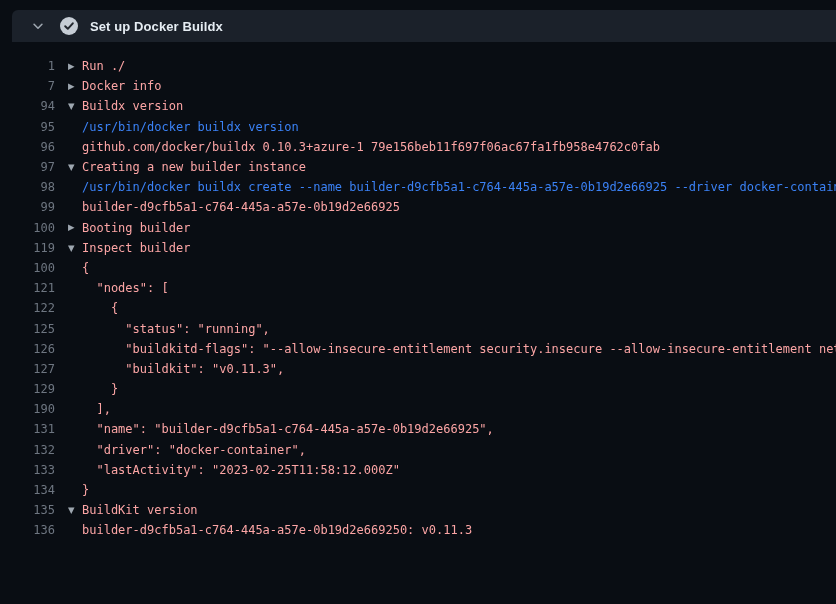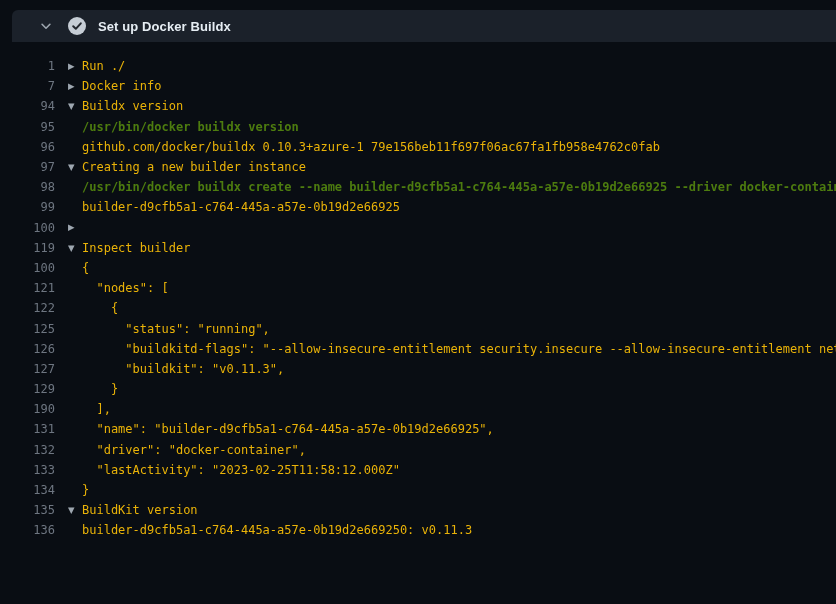--- a/index.html
+++ b/index.html
@@ -10,21 +10,21 @@
     font-family: "Liberation Sans", sans-serif;
   }
   .step-header {
     position: absolute;
     left: 12px; top: 10px; right: 0;
     height: 32px;
     background: #1b212a;
     border-radius: 6px 0 0 0;
     display: flex;
     align-items: center;
-    padding-left: 22px;
+    padding-left: 14px;
     cursor: pointer;
   }
   .chev-btn {
     width: 24px; height: 24px;
     display: flex; align-items: center; justify-content: center;
     background: transparent; border: none; cursor: pointer;
   }
   .status-icon {
     width: 20px; height: 20px;
     margin-left: 9px;
@@ -61,26 +61,26 @@
   .arrow {
     width: 14px;
     flex: 0 0 14px;
     margin-left: 13px;
     font-family: "DejaVu Sans", sans-serif;
     font-size: 8.5px;
     color: #9ea7b0;
     line-height: 1;
   }
   .log-text {
-    color: #eab308;
+    color: #fca5a5;
     white-space: pre;
     overflow: hidden;
     flex: 1 1 auto;
   }
-  .log-line.command .log-text { color: #4d7c0f; font-weight: bold; }
+  .log-line.command .log-text { color: #3b82f6; }
   .log-line.group_collapsed, .log-line.group_expanded { cursor: pointer; }
 </style>
 </head>
 <body>
 
 <div class="step-header">
   <button class="chev-btn">
     <span style="display:flex">
       <svg width="14" height="14" viewBox="0 0 16 16">
         <path d="M3.5 6 L8 10.5 L12.5 6" fill="none" stroke="#9ea7b0" stroke-width="1.8" stroke-linecap="round" stroke-linejoin="round"></path>
@@ -133,20 +133,21 @@
     <span class="log-text">/usr/bin/docker buildx create --name builder-d9cfb5a1-c764-445a-a57e-0b19d2e66925 --driver docker-container</span>
   </div>
     <div class="log-line text">
     <span class="line-num">99</span>
     <span class="arrow"></span>
     <span class="log-text">builder-d9cfb5a1-c764-445a-a57e-0b19d2e66925</span>
   </div>
     <div class="log-line group_collapsed">
     <span class="line-num">100</span>
     <span class="arrow">▶</span>
+    <span class="log-text">Booting builder</span>
   </div>
     <div class="log-line group_expanded">
     <span class="line-num">119</span>
     <span class="arrow">▼</span>
     <span class="log-text">Inspect builder</span>
   </div>
     <div class="log-line text">
     <span class="line-num">100</span>
     <span class="arrow"></span>
     <span class="log-text">{</span>

